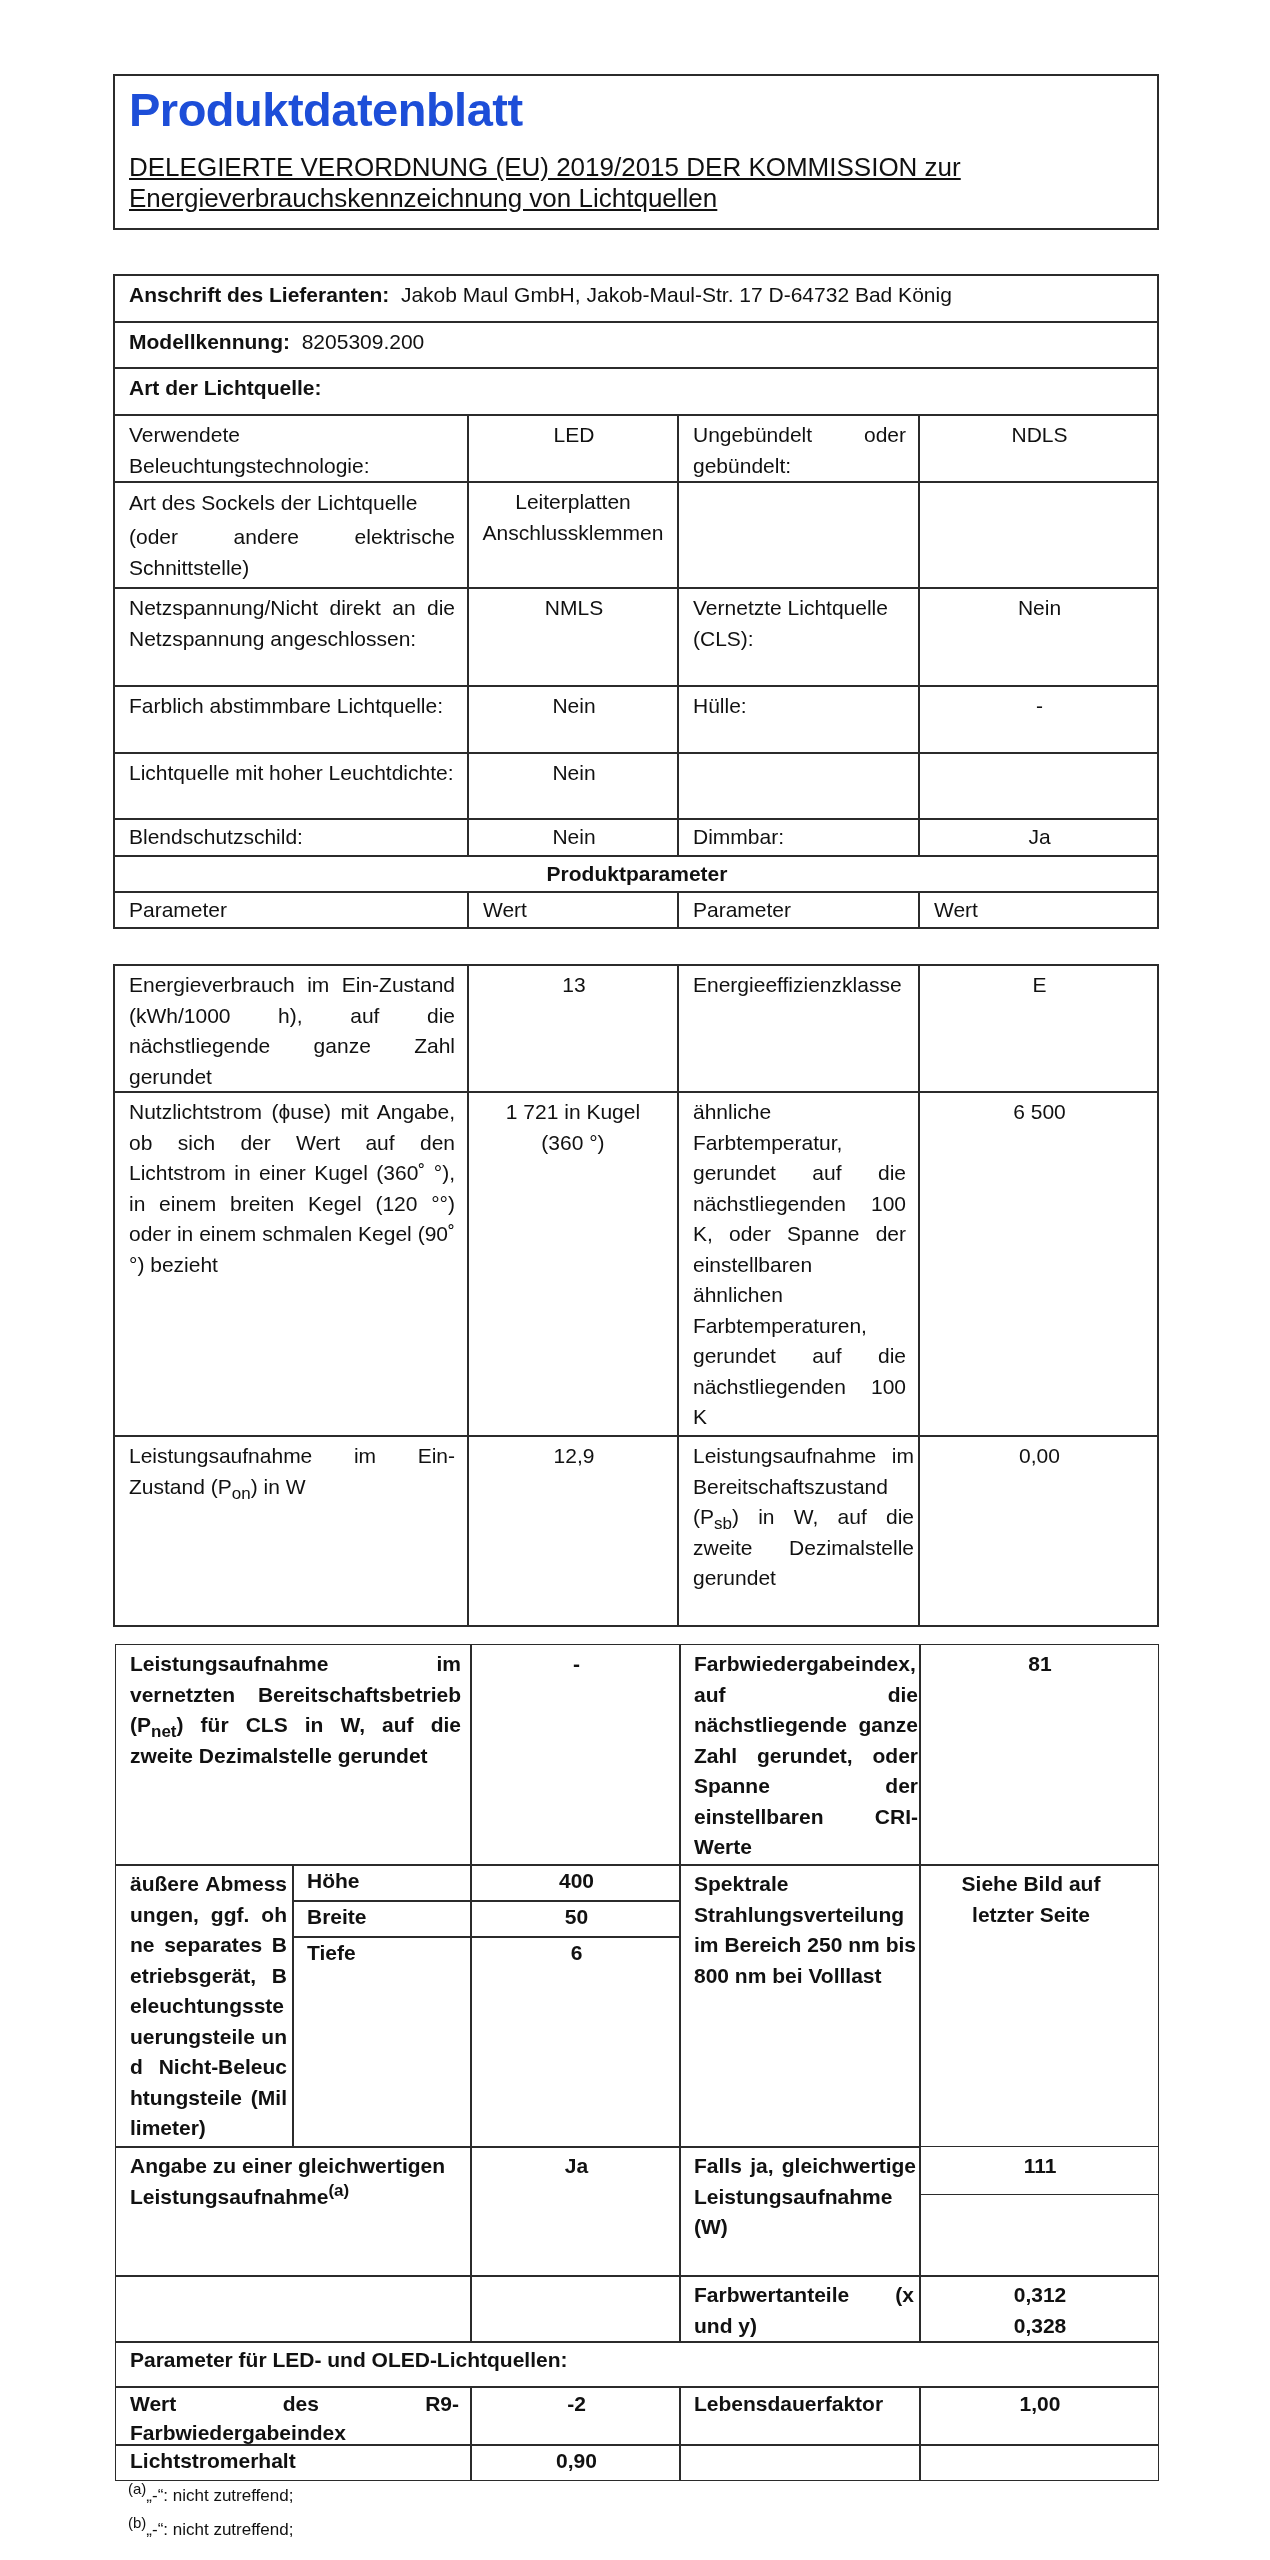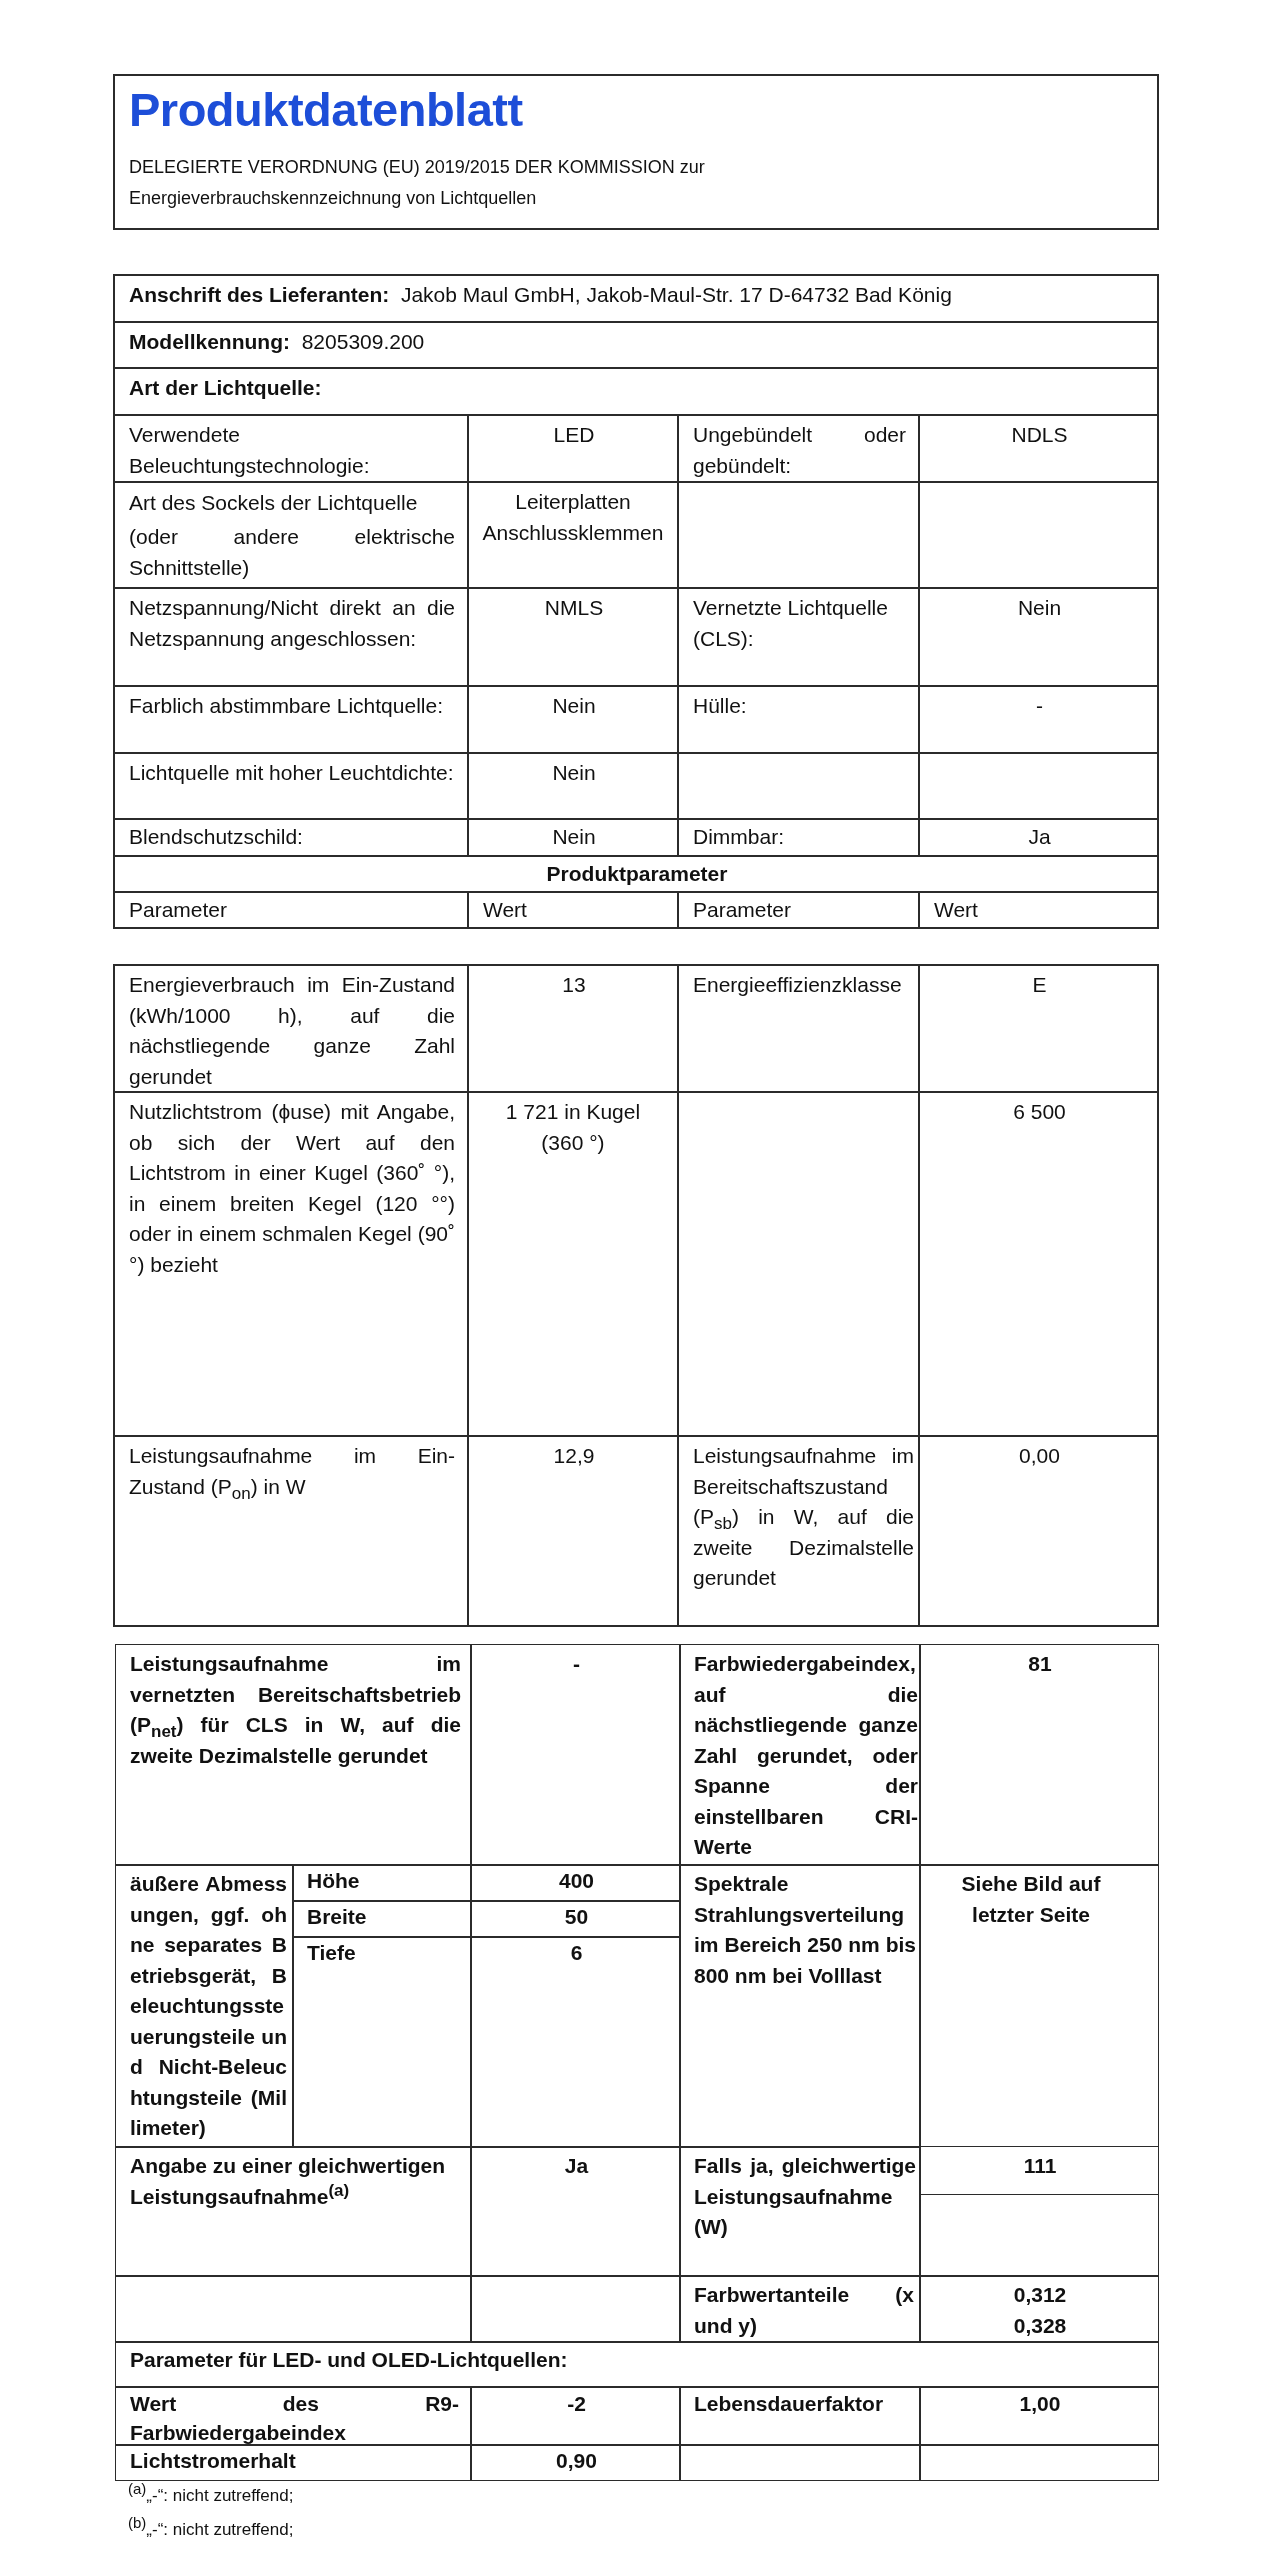--- a/index.html
+++ b/index.html
@@ -6,21 +6,21 @@
   body { width: 1270px; height: 2560px; position: relative; overflow: hidden;
          font-family: "Liberation Sans", "DejaVu Sans", sans-serif; color: #111; }
   .page { position: absolute; left: 0; top: 0; width: 1270px; height: 2560px; }
   .cell { position: absolute; box-sizing: border-box; border: 2px solid #2b2b2b;
           padding: 4px 12px 4px 14px; font-size: 21px; line-height: 30.5px; overflow: hidden; }
   .cell.thin { border-width: 1.5px; font-weight: bold; }
   .j { text-align: justify; text-align-last: left; }
   .c { text-align: center; }
   .b { font-weight: bold; }
   .title { color: #1d4ed8; font-size: 47px; font-weight: bold; line-height: 56px; margin-top: 2px; letter-spacing: -0.5px; }
-  .sub { margin-top: 14px; font-size: 18px; line-height: 31px; }
+  .sub { margin-top: 14px; font-size: 26px; line-height: 31px; text-decoration: underline; }
   .lbl { font-weight: bold; }
   sub, sup { font-size: 17px; line-height: 0; }
   .note { position: absolute; left: 128px; font-size: 17px; line-height: 24px; }
   .note sup { font-size: 15px; }
 </style>
 </head>
 <body>
 
 <div class="page">
 
@@ -83,20 +83,21 @@
   <div class="cell" style="left:918px; top:891px; width:241px; height:38px; padding-top:2px;">Wert</div>
 
 
   <div class="cell j" style="left:113px; top:964px; width:356px; height:129px;">Energieverbrauch im Ein-Zustand (kWh/1000 h), auf die nächstliegende ganze Zahl gerundet</div>
   <div class="cell c" style="left:467px; top:964px; width:212px; height:129px;">13</div>
   <div class="cell" style="left:677px; top:964px; width:243px; height:129px; padding-right:2px;">Energieeffizienzklasse</div>
   <div class="cell c" style="left:918px; top:964px; width:241px; height:129px;">E</div>
 
   <div class="cell j" style="left:113px; top:1091px; width:356px; height:346px;">Nutzlichtstrom (ϕuse) mit Angabe, ob sich der Wert auf den Lichtstrom in einer Kugel (360˚ °), in einem breiten Kegel (120 °°) oder in einem schmalen Kegel (90˚ °) bezieht</div>
   <div class="cell c" style="left:467px; top:1091px; width:212px; height:346px; padding-left:30px; padding-right:30px;">1 721 in Kugel (360 °)</div>
+  <div class="cell j" style="left:677px; top:1091px; width:243px; height:346px;">ähnliche Farbtemperatur, gerundet auf die nächstliegenden 100 K, oder Spanne der einstellbaren ähnlichen Farbtemperaturen, gerundet auf die nächstliegenden 100 K</div>
   <div class="cell c" style="left:918px; top:1091px; width:241px; height:346px;">6 500</div>
 
   <div class="cell j" style="left:113px; top:1435px; width:356px; height:192px;">
     <span>Leistungsaufnahme im Ein-Zustand (P</span><sub>on</sub><span>) in W</span>
   </div>
   <div class="cell c" style="left:467px; top:1435px; width:212px; height:192px;">12,9</div>
   <div class="cell j" style="left:677px; top:1435px; width:243px; height:192px; padding-right:4px;">
     <span>Leistungsaufnahme im Bereitschaftszustand (P</span><sub>sb</sub><span>) in W, auf die zweite Dezimalstelle gerundet</span>
   </div>
   <div class="cell c" style="left:918px; top:1435px; width:241px; height:192px;">0,00</div>

